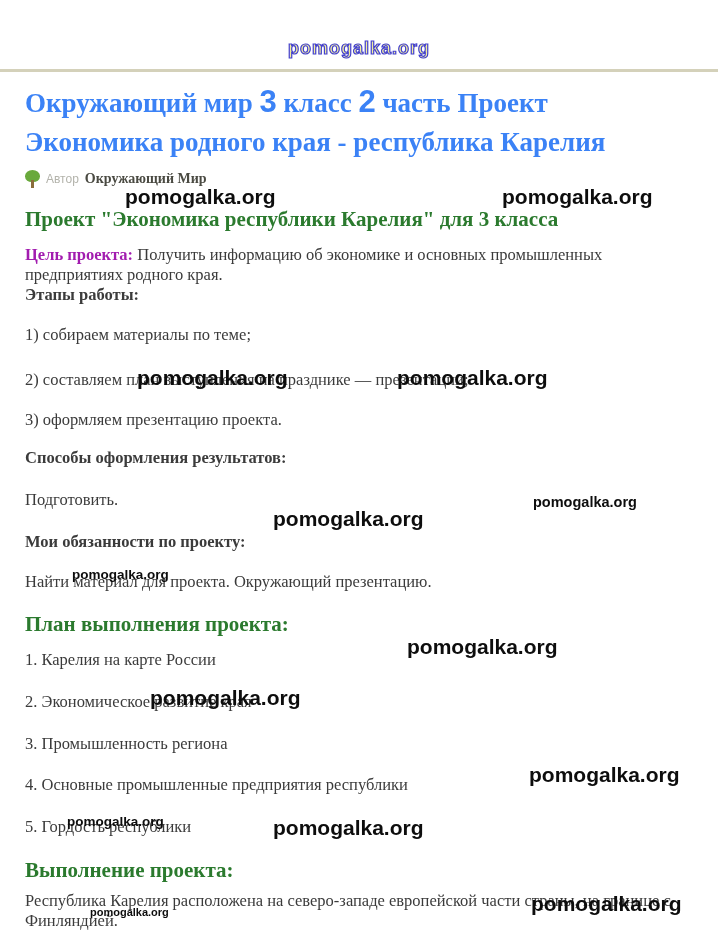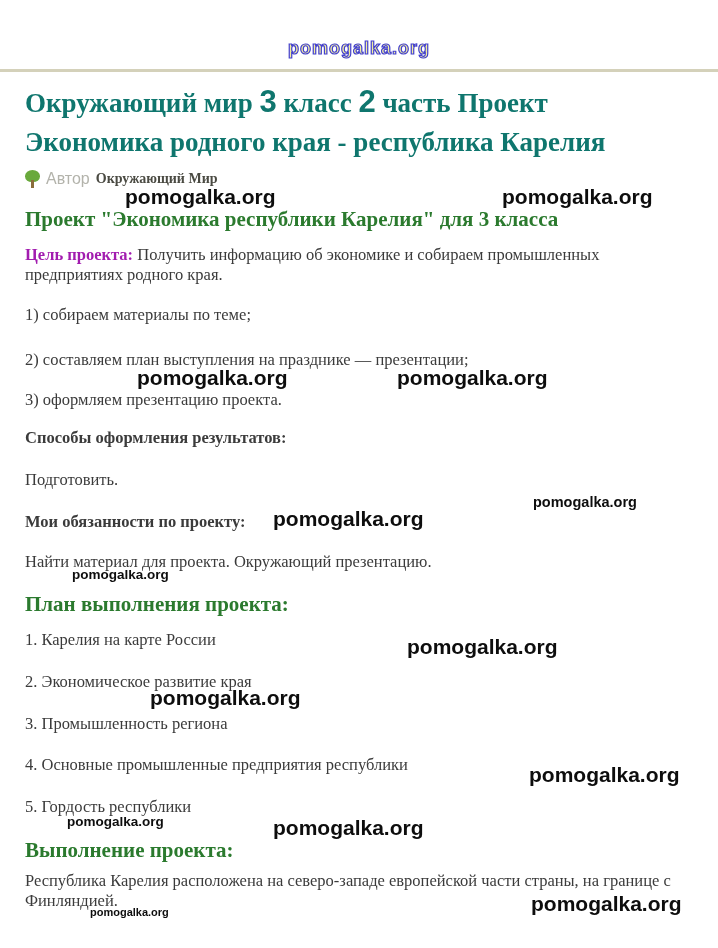--- a/index.html
+++ b/index.html
@@ -37,37 +37,37 @@
   .wm-lg { font-size: 21px; }
   .wm-md { font-size: 14.5px; }
   .wm-sm { font-size: 13.5px; }
   .wm-xs { font-size: 11px; }
 
   
   .content { position: absolute; top: 36px; left: 0; width: 718px; padding: 0 40px 0 25px; }
   h1.title {
     margin-top: 10px;
     font-size: 27px; line-height: 39px; font-weight: bold;
-    color: #0f766e; letter-spacing: 0;
+    color: #3b82f6; letter-spacing: 0;
   }
   h1.title .big-digit {
     font-family: "Liberation Sans", sans-serif;
     font-size: 31px; font-weight: bold;
   }
   .author-row { margin-top: 7px; height: 20px; display: flex; align-items: center; gap: 6px; }
   .tree-icon { position: relative; width: 15px; height: 18px; display: inline-block; }
   .tree-icon .crown {
     position: absolute; top: 0; left: 0; width: 15px; height: 12px;
     background: #69a93c; border-radius: 50% 50% 45% 45%;
   }
   .tree-icon .trunk {
     position: absolute; top: 10px; left: 6px; width: 3px; height: 8px;
     background: #8a6d3b;
   }
-  .author-label { font-family: "Liberation Sans", sans-serif; font-size: 16px; color: #b3b3ab; }
+  .author-label { font-family: "Liberation Sans", sans-serif; font-size: 12px; color: #b3b3ab; }
   .author-name { font-size: 14px; font-weight: bold; color: #4a4a42; text-decoration: none; }
 
   h2.green {
     font-size: 21px; line-height: 26px; font-weight: bold; color: #2b7a2e;
   }
   .h2-project { margin-top: 17px; }
   .h2-plan { margin-top: 19px; }
   .h2-exec { margin-top: 20px; }
 
   p.body-text { font-size: 16.5px; line-height: 20px; color: #3b3b3b; }
@@ -114,22 +114,23 @@
       <span class="tree-icon">
           <span class="crown"></span>
           <span class="trunk"></span>
         </span>
       <span class="author-label">Автор</span>
       <a class="author-name">Окружающий Мир</a>
     </div>
 
     <h2 class="green h2-project">Проект "Экономика республики Карелия" для 3 класса</h2>
 
-    <p class="body-text p-goal"><span class="label-green">Цель проекта:</span><span> Получить информацию об экономике и собираем промышленных предприятиях родного края.</span></p>
+    <p class="body-text p-goal"><span class="label-green">Цель проекта:</span><span> Получить информацию об экономике и основных промышленных предприятиях родного края.</span></p>
 
+    <p class="body-text label-green lbl-stages">Этапы работы:</p>
 
     <p class="body-text stage-1">1) собираем материалы по теме;</p>
     <p class="body-text stage-2">2) составляем план выступления на празднике — презентации;</p>
     <p class="body-text stage-3">3) оформляем презентацию проекта.</p>
 
     <p class="body-text label-green lbl-results">Способы оформления результатов:</p>
     <p class="body-text p-results">Подготовить.</p>
 
     <p class="body-text label-green lbl-duties">Мои обязанности по проекту:</p>
     <p class="body-text p-duties">Найти материал для проекта. Окружающий презентацию.</p>

